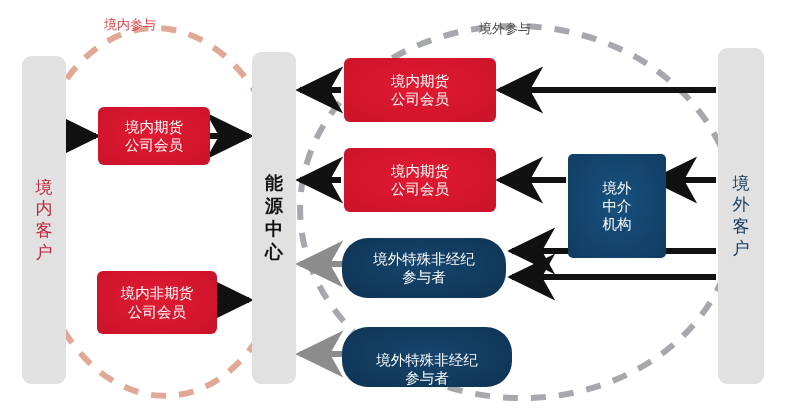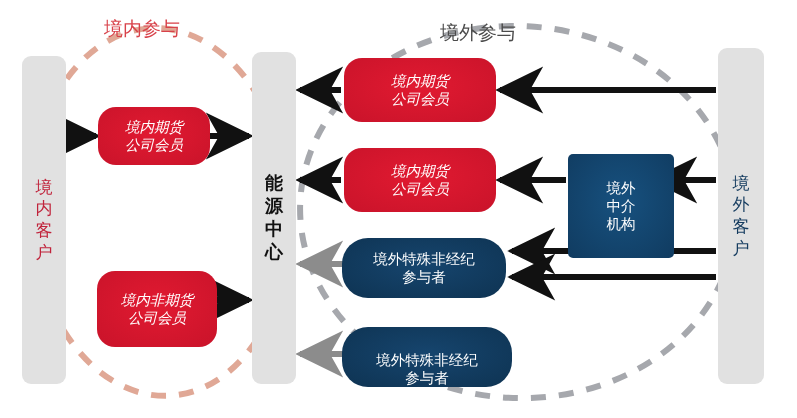--- a/index.html
+++ b/index.html
@@ -54,38 +54,37 @@
     color: #ffffff;
     text-align: center;
     line-height: 1.25;
     font-size: 14.5px;
     box-sizing: border-box;
   }
   .node .ln { display: block; white-space: nowrap; }
   .node.red {
     background: #d8172e;
     background-image: radial-gradient(ellipse at 50% 45%, #e11a31 0%, #c9132a 100%);
-    border-radius: 18px;
-    font-style: italic;
+    border-radius: 6px;
   }
   .node.navy {
     background: #123d63;
     background-image: radial-gradient(ellipse at 50% 45%, #16456e 0%, #0e3352 100%);
     border-radius: 26px;
   }
   .node.navy-sq {
     background: #164a77;
     background-image: radial-gradient(ellipse at 50% 45%, #17517f 0%, #103b60 100%);
     border-radius: 5px;
     font-size: 14.5px;
   }
   
   .loop-label {
     position: absolute;
-    font-size: 19px;
+    font-size: 13px;
     white-space: nowrap;
   }
   .loop-label.domestic { color: #d8424a; }
   .loop-label.overseas { color: #4b4b4b; }
 </style>
 </head>
 <body>
 
 <div id="canvas">
 
@@ -145,30 +144,30 @@
   <div class="pillar navy-text" style="left:718px; top:48px; width:46px; height:336px;">
     <span class="ch">境</span>
     <span class="ch">外</span>
     <span class="ch">客</span>
     <span class="ch">户</span>
   </div>
 
   <div class="loop-label domestic" style="left:104px; top:16px;">
     <span>境内参与</span>
   </div>
-  <div class="loop-label overseas" style="left:440px; top:20px;">
+  <div class="loop-label overseas" style="left:479px; top:20px;">
     <span>境外参与</span>
   </div>
 
   <div class="node red" style="left:98px; top:107px; width:112px; height:58px;">
     <span class="ln">境内期货</span>
     <span class="ln">公司会员</span>
   </div>
 
-  <div class="node red" style="left:97px; top:271px; width:120px; height:76px;">
+  <div class="node red" style="left:97px; top:271px; width:120px; height:63px;">
     <span class="ln">境内非期货</span>
     <span class="ln">公司会员</span>
   </div>
 
   <div class="node red" style="left:344px; top:58px; width:152px; height:64px;">
     <span class="ln">境内期货</span>
     <span class="ln">公司会员</span>
   </div>
 
   <div class="node red" style="left:344px; top:148px; width:152px; height:64px;">
@@ -179,19 +178,19 @@
   <div class="node navy" style="left:342px; top:238px; width:164px; height:60px;">
     <span class="ln">境外特殊非经纪</span>
     <span class="ln">参与者</span>
   </div>
 
   <div class="node navy" style="left:342px; top:327px; width:170px; height:60px;justify-content:flex-end;">
     <span class="ln">境外特殊非经纪</span>
     <span class="ln">参与者</span>
   </div>
 
-  <div class="node navy-sq" style="left:568px; top:154px; width:106px; height:104px;text-align:center;">
+  <div class="node navy-sq" style="left:568px; top:154px; width:98px; height:104px;text-align:center;">
     <span class="ln">境外</span>
     <span class="ln">中介</span>
     <span class="ln">机构</span>
   </div>
 
 </div>
 
 </body></html>

